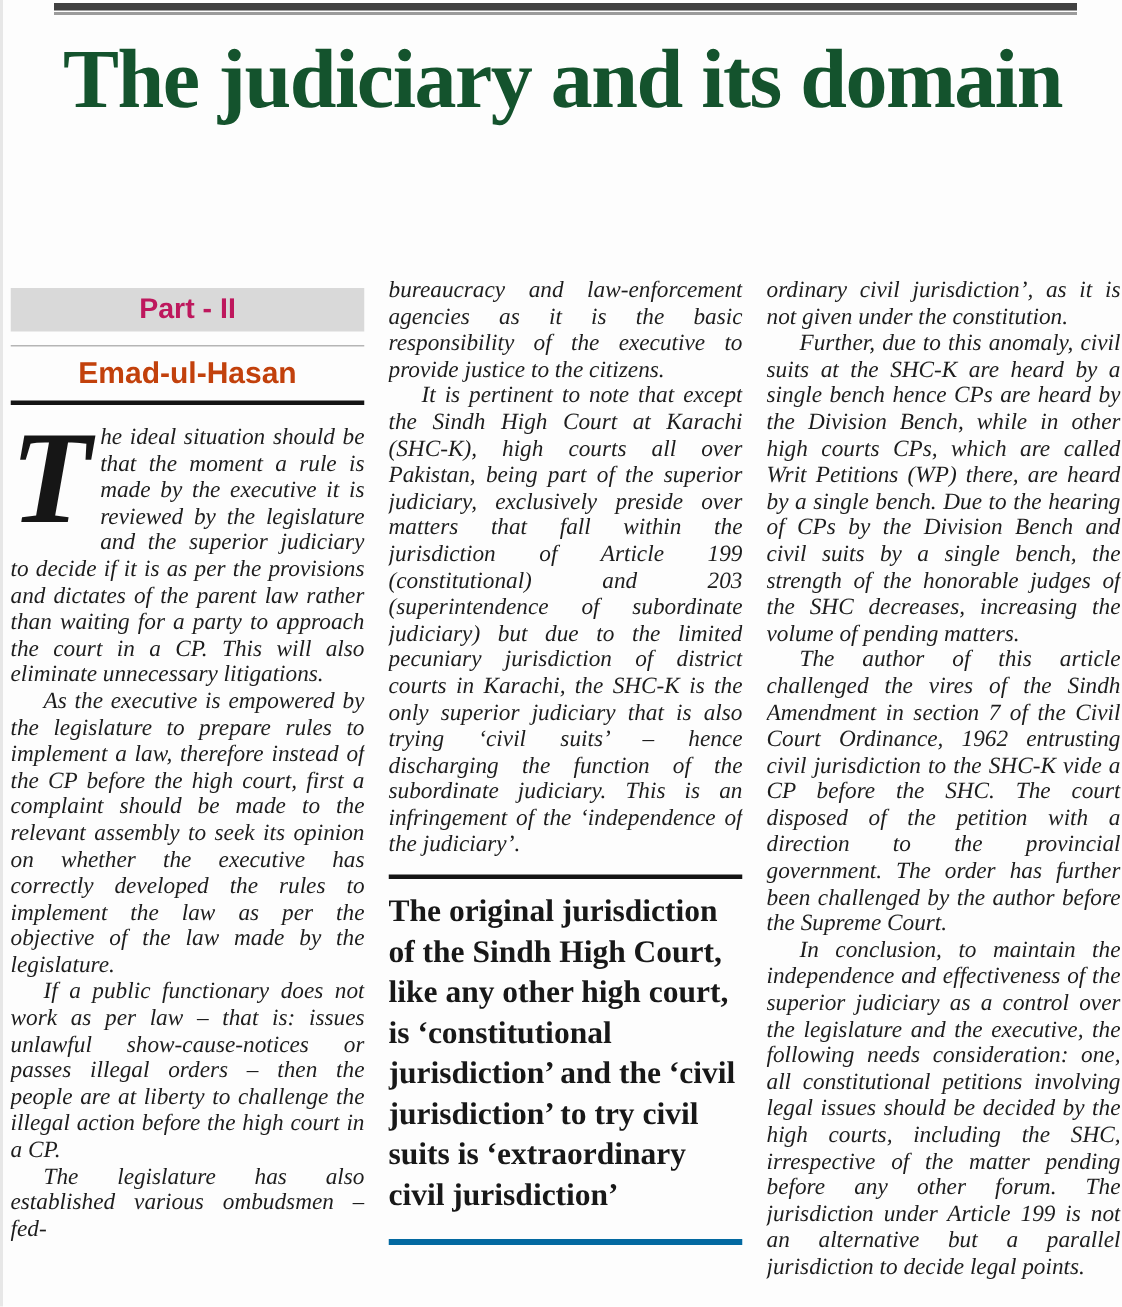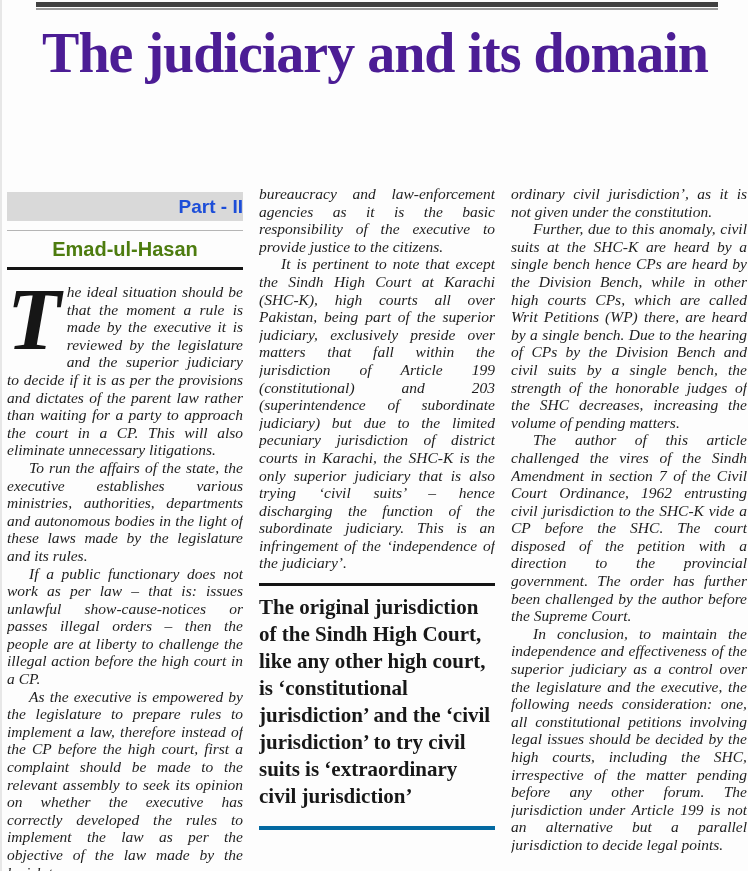--- a/index.html
+++ b/index.html
@@ -27,21 +27,21 @@
   }
   .title {
     position:absolute;
     top:20px; left:0; right:0;
     margin:0;
     text-align:center;
     font-size:56px;
     line-height:67px;
     font-weight:bold;
     letter-spacing:-1px;
-    color:#4c1d95;
+    color:#14532d;
   }
   .columns {
     position:absolute;
     top:185px; left:5px;
     width:740px; height:686px;
     display:flex;
     gap:16px;
   }
   .col {
     width:236px;
@@ -51,42 +51,42 @@
     font-size:15.5px;
     line-height:17.6px;
     color:#1d1d1d;
   }
   .col p { margin:0; text-indent:22px;font-style:italic; }
   .col p.no-indent { text-indent:0; }
 
   .kicker {
     margin:7px 0 9px 0;
     background:#d9d9d9;
-    text-align:right;
+    text-align:center;
     font-family:"Liberation Sans","DejaVu Sans",sans-serif;
     font-weight:600;
     font-size:19px;
     line-height:19px;
     padding:5px 0;
-    color:#1d4ed8;
+    color:#be185d;
     text-indent:0;
   }
   .author-block {
     border-top:1px solid #b5b5b5;
     border-bottom:3px solid #141414;
     text-align:center;
     padding:7px 0 7px 0;
     margin-bottom:13px;
   }
   .author-name {
     font-family:"Liberation Sans","DejaVu Sans",sans-serif;
     font-weight:bold;
     font-size:20px;
     line-height:22px;
-    color:#4d7c0f;
+    color:#c2410c;
   }
   .dropcap {
     float:left;
     font-weight:bold;
     font-size:88px;
     line-height:70px;
     margin:2px 6px 0 0;
     color:#161616;
   }
   .pull-quote {
@@ -111,23 +111,22 @@
   <h1 class="title">The judiciary and its domain</h1>
 
   <div class="columns">
 
     <div class="col">
       <div class="kicker">Part - II</div>
       <div class="author-block">
         <div class="author-name">Emad-ul-Hasan</div>
       </div>
       <p class="no-indent"><span class="dropcap">T</span><span>he ideal situation should be that the moment a rule is made by the executive it is reviewed by the legislature and the superior judiciary to decide if it is as per the provisions and dictates of the parent law rather than waiting for a party to approach the court in a CP. This will also eliminate unnecessary litigations.</span></p>
-      <p>To run the affairs of the state, the executive establishes various ministries, authorities, departments and autonomous bodies in the light of these laws made by the legislature and its rules.</p>
+      <p>As the executive is empowered by the legislature to prepare rules to implement a law, therefore instead of the CP before the high court, first a complaint should be made to the relevant assembly to seek its opinion on whether the executive has correctly developed the rules to implement the law as per the objective of the law made by the legislature.</p>
       <p>If a public functionary does not work as per law – that is: issues unlawful show-cause-notices or passes illegal orders – then the people are at liberty to challenge the illegal action before the high court in a CP.</p>
-      <p>As the executive is empowered by the legislature to prepare rules to implement a law, therefore instead of the CP before the high court, first a complaint should be made to the relevant assembly to seek its opinion on whether the executive has correctly developed the rules to implement the law as per the objective of the law made by the legislature.</p>
       <p>The legislature has also established various ombudsmen – fed-</p>
     </div>
 
     <div class="col">
       <p class="no-indent">bureaucracy and law-enforcement agencies as it is the basic responsibility of the executive to provide justice to the citizens.</p>
       <p>It is pertinent to note that except the Sindh High Court at Karachi (SHC-K), high courts all over Pakistan, being part of the superior judiciary, exclusively preside over matters that fall within the jurisdiction of Article 199 (constitutional) and 203 (superintendence of subordinate judiciary) but due to the limited pecuniary jurisdiction of district courts in Karachi, the SHC-K is the only superior judiciary that is also trying ‘civil suits’ – hence discharging the function of the subordinate judiciary. This is an infringement of the ‘independence of the judiciary’.</p>
       <div class="pull-quote">The original jurisdiction of the Sindh High Court, like any other high court, is ‘constitutional jurisdiction’ and the ‘civil jurisdiction’ to try civil suits is ‘extraordinary civil jurisdiction’</div>
     </div>
 
     <div class="col">

